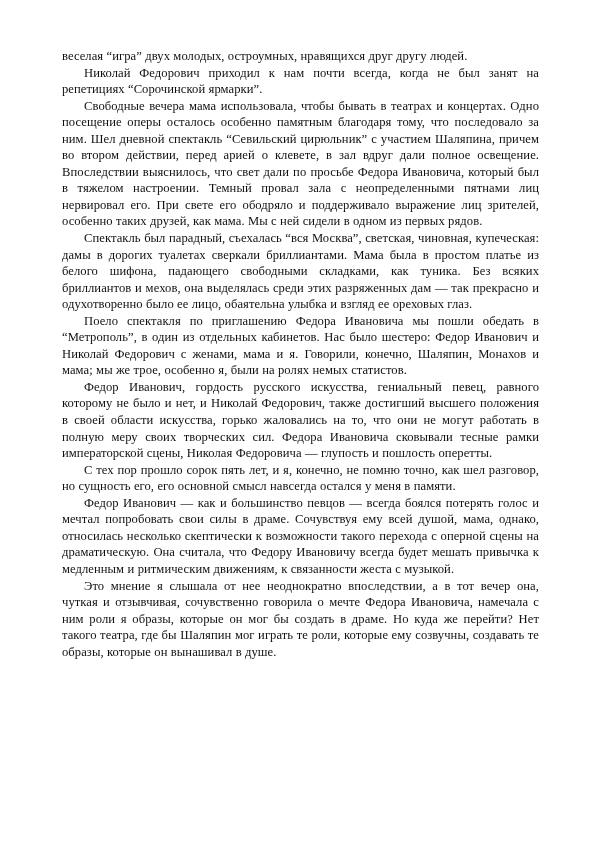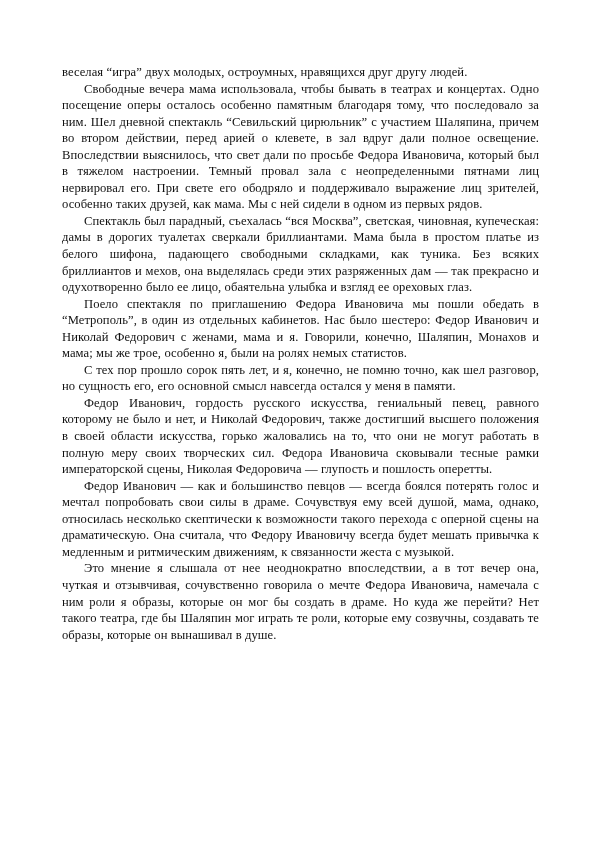--- a/index.html
+++ b/index.html
@@ -21,21 +21,21 @@
     position: relative;
     width: 600px;
     height: 849px;
     background: #ffffff;
     box-sizing: border-box;
   }
 
   .text-column {
     position: absolute;
     left: 62px;
-    top: 64px;
+    top: 48px;
     width: 477px;
   }
 
   p.para {
     margin: 0;
     padding: 0;
     text-indent: 22px;
     text-align: justify;
     text-justify: inter-word;
     font-size: 12.6px;
@@ -51,30 +51,31 @@
   }
 </style>
 </head>
 <body>
 
 <div class="page">
   <div class="text-column">
 
     <p class="para" style="text-indent:0">веселая “игра” двух молодых, остроумных, нравящихся друг другу людей.</p>
 
+    <p class="para">Николай Федорович приходил к нам почти всегда, когда не был занят на репетициях “Сорочинской ярмарки”.</p>
 
     <p class="para">Свободные вечера мама использовала, чтобы бывать в театрах и концертах. Одно посещение оперы осталось особенно памятным благодаря тому, что последовало за ним. Шел дневной спектакль “Севильский цирюльник” с участием Шаляпина, причем во втором действии, перед арией о клевете, в зал вдруг дали полное освещение. Впоследствии выяснилось, что свет дали по просьбе Федора Ивановича, который был в тяжелом настроении. Темный провал зала с неопределенными пятнами лиц нервировал его. При свете его ободряло и поддерживало выражение лиц зрителей, особенно таких друзей, как мама. Мы с ней сидели в одном из первых рядов.</p>
 
     <p class="para">Спектакль был парадный, съехалась “вся Москва”, светская, чиновная, купеческая: дамы в дорогих туалетах сверкали бриллиантами. Мама была в простом платье из белого шифона, падающего свободными складками, как туника. Без всяких бриллиантов и мехов, она выделялась среди этих разряженных дам — так прекрасно и одухотворенно было ее лицо, обаятельна улыбка и взгляд ее ореховых глаз.</p>
 
     <p class="para">Поело спектакля по приглашению Федора Ивановича мы пошли обедать в “Метрополь”, в один из отдельных кабинетов. Нас было шестеро: Федор Иванович и Николай Федорович с женами, мама и я. Говорили, конечно, Шаляпин, Монахов и мама; мы же трое, особенно я, были на ролях немых статистов.</p>
 
+    <p class="para">Федор Иванович, гордость русского искусства, гениальный певец, равного которому не было и нет, и Николай Федорович, также достигший высшего положения в своей области искусства, горько жаловались на то, что они не могут работать в полную меру своих творческих сил. Федора Ивановича сковывали тесные рамки императорской сцены, Николая Федоровича — глупость и пошлость оперетты.</p>
+
     <p class="para">С тех пор прошло сорок пять лет, и я, конечно, не помню точно, как шел разговор, но сущность его, его основной смысл навсегда остался у меня в памяти.</p>
-
-    <p class="para">Федор Иванович, гордость русского искусства, гениальный певец, равного которому не было и нет, и Николай Федорович, также достигший высшего положения в своей области искусства, горько жаловались на то, что они не могут работать в полную меру своих творческих сил. Федора Ивановича сковывали тесные рамки императорской сцены, Николая Федоровича — глупость и пошлость оперетты.</p>
 
     <p class="para">Федор Иванович — как и большинство певцов — всегда боялся потерять голос и мечтал попробовать свои силы в драме. Сочувствуя ему всей душой, мама, однако, относилась несколько скептически к возможности такого перехода с оперной сцены на драматическую. Она считала, что Федору Ивановичу всегда будет мешать привычка к медленным и ритмическим движениям, к связанности жеста с музыкой.</p>
 
     <p class="para">Это мнение я слышала от нее неоднократно впоследствии, а в тот вечер она, чуткая и отзывчивая, сочувственно говорила о мечте Федора Ивановича, намечала с ним роли я образы, которые он мог бы создать в драме. Но куда же перейти? Нет такого театра, где бы Шаляпин мог играть те роли, которые ему созвучны, создавать те образы, которые он вынашивал в душе.</p>
 
 
   </div>
 </div>
 
 </body></html>

